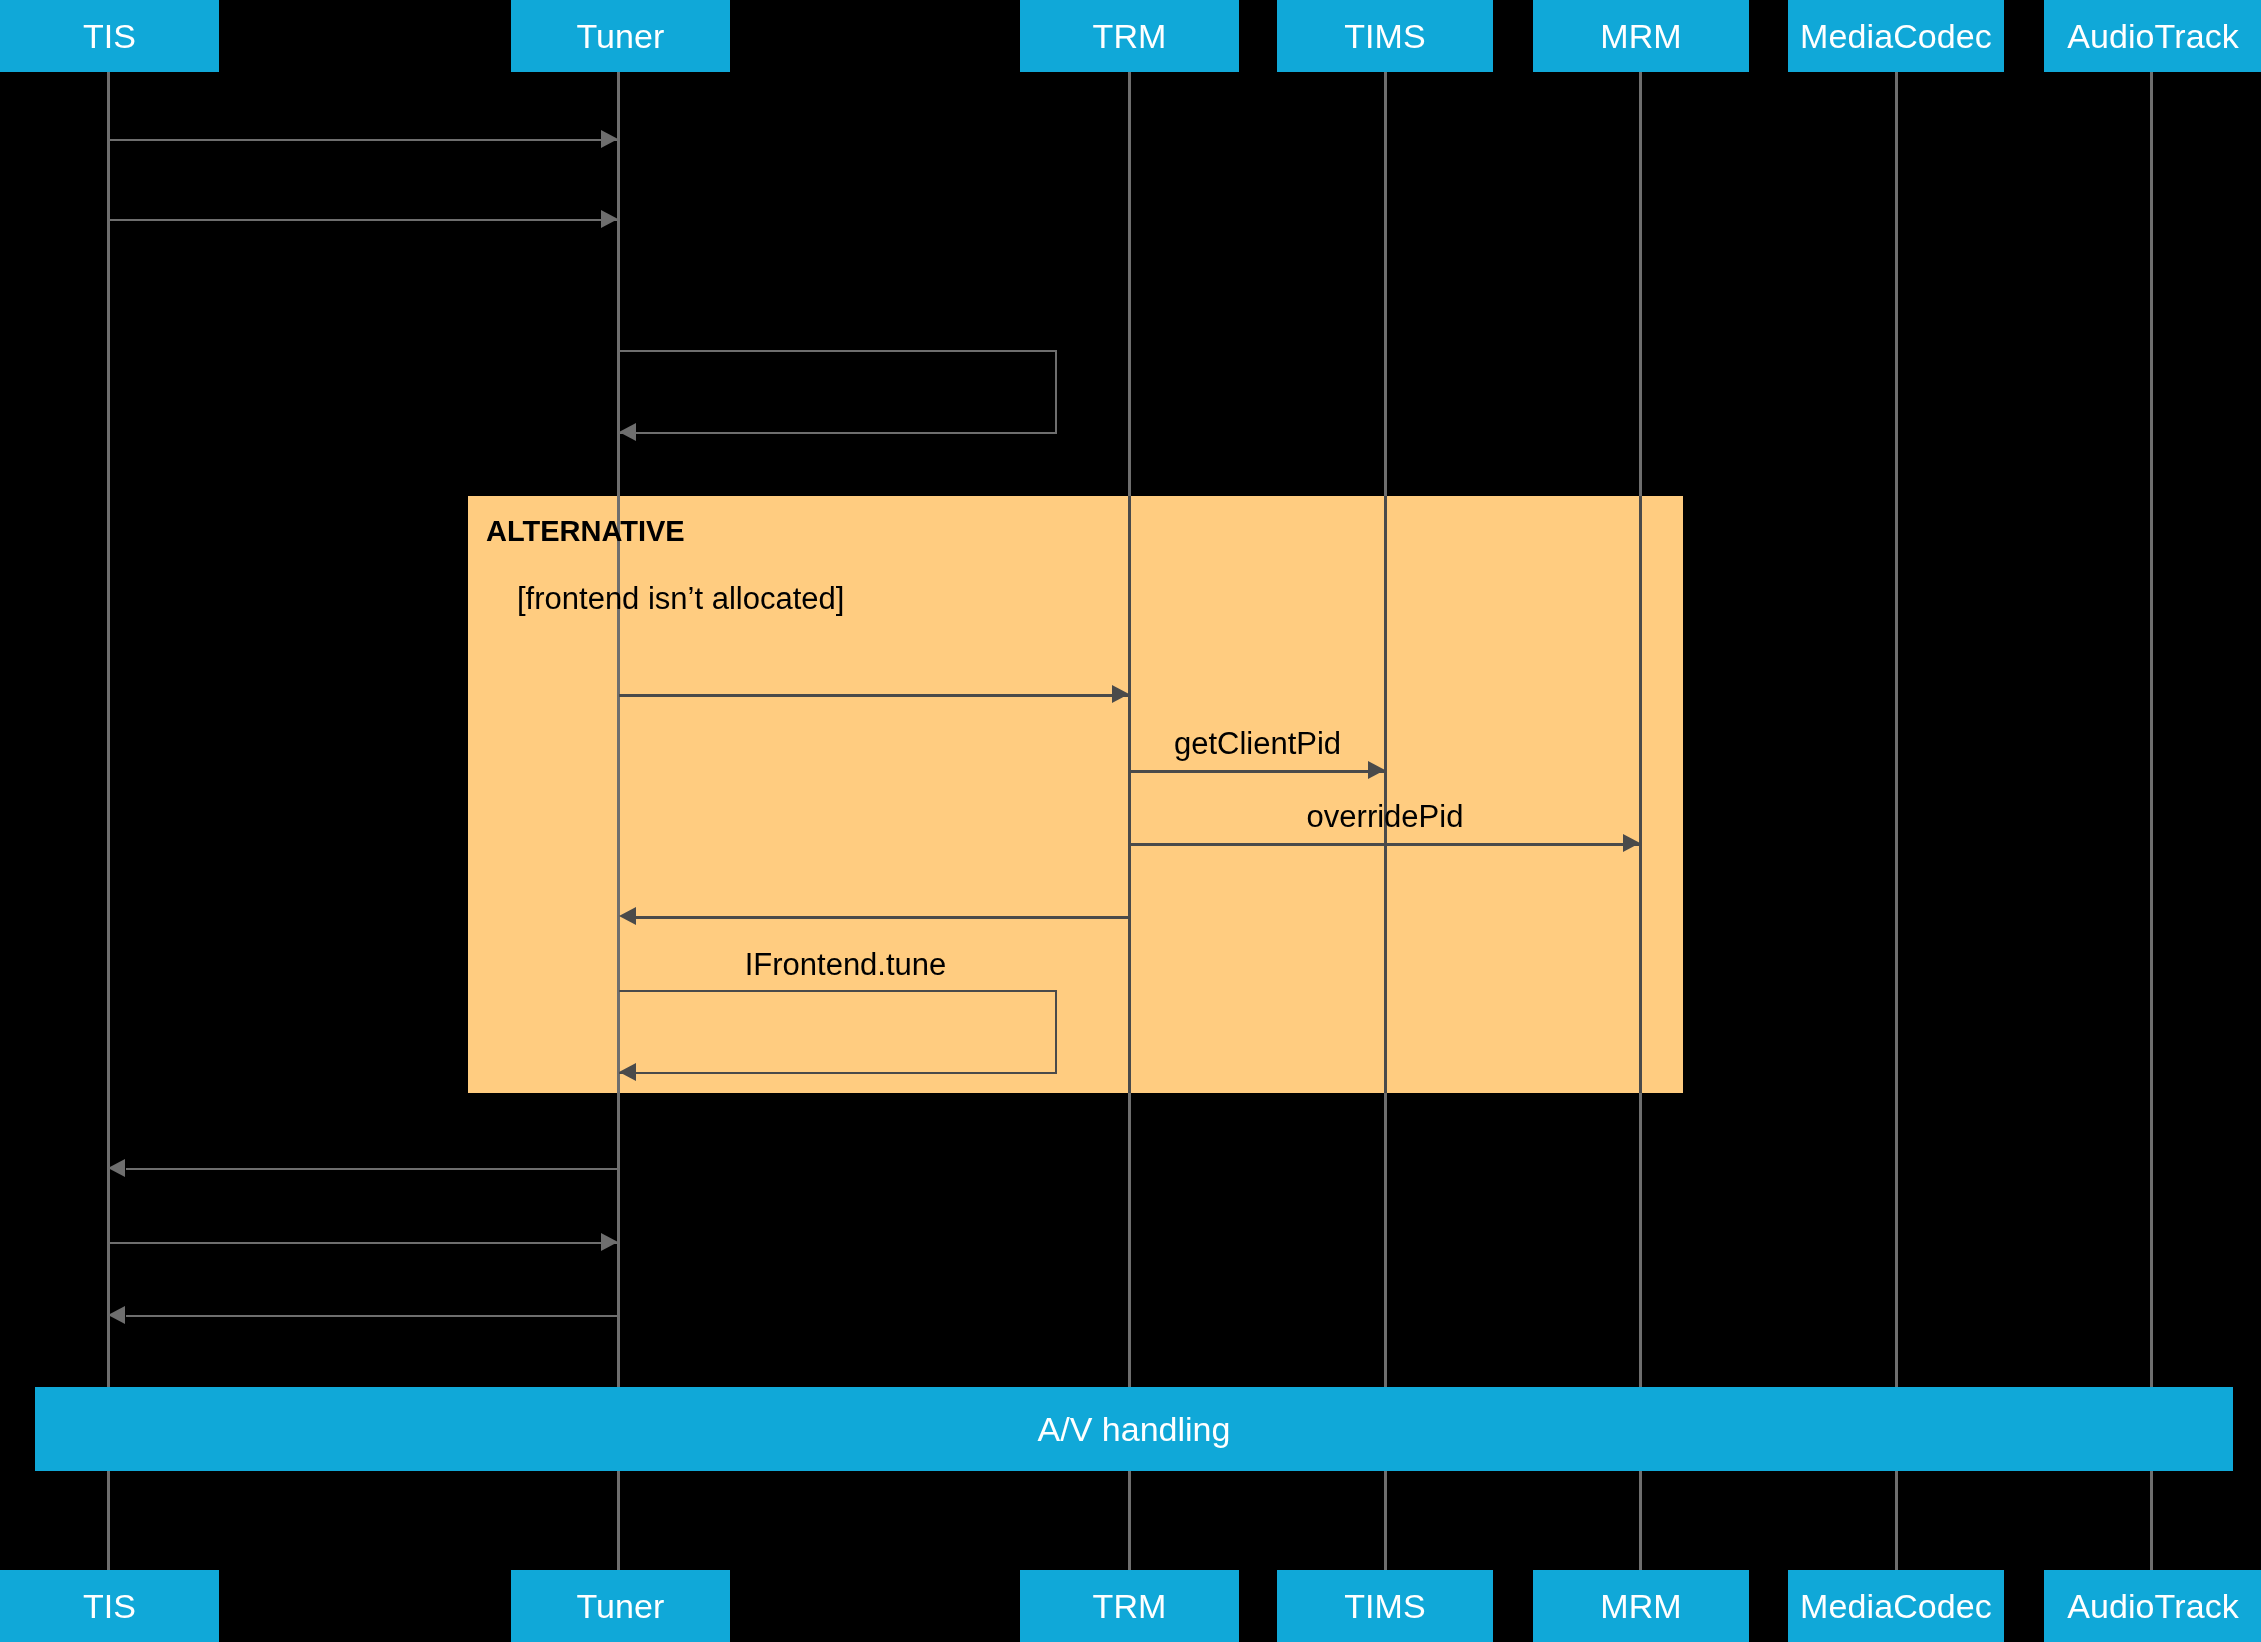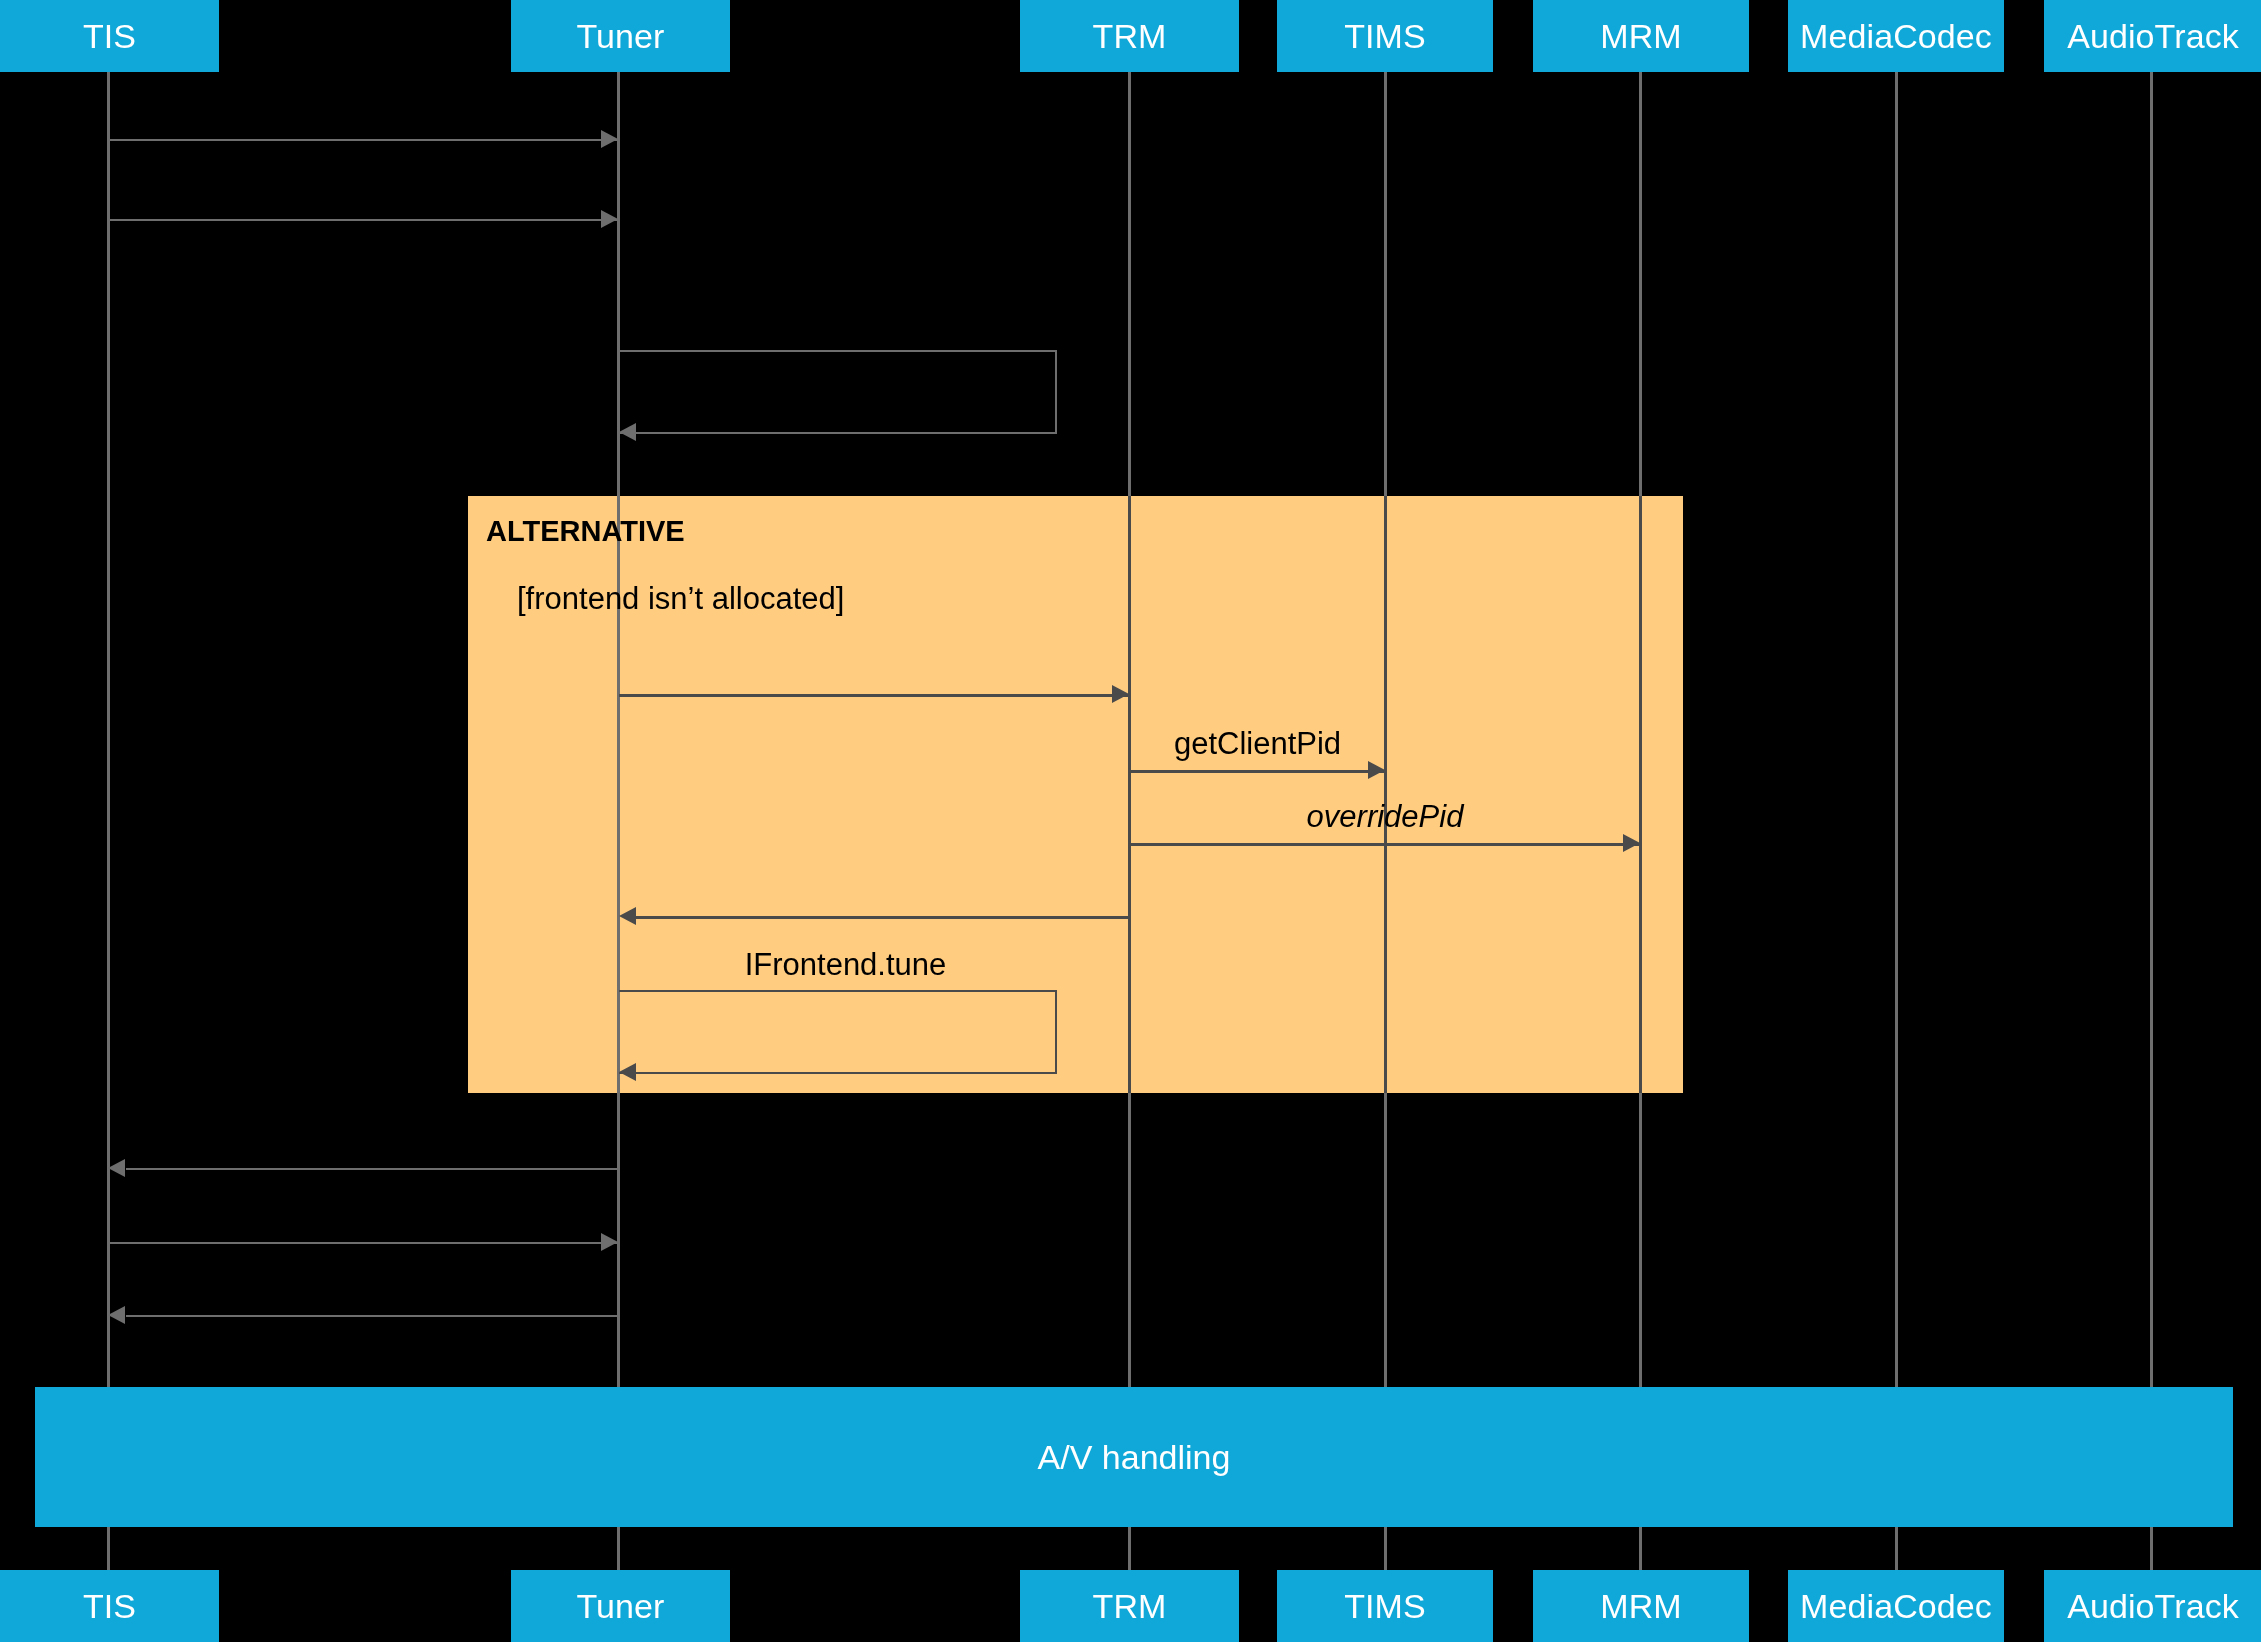--- a/index.html
+++ b/index.html
@@ -186,42 +186,42 @@
 
   <div class="msg-line" style="left:619px; top:694px; width:511px;"></div>
   <div class="arrowhead right" style="left:1112px; top:685px;"></div>
 
   <div class="msg-line" style="left:1130px; top:770px; width:255px;"></div>
   <div class="arrowhead right" style="left:1368px; top:761px;"></div>
   <div class="msg-label" style="left:1148px; top:726px; width:219px;">getClientPid</div>
 
   <div class="msg-line" style="left:1130px; top:843px; width:511px;"></div>
   <div class="arrowhead right" style="left:1623px; top:834px;"></div>
-  <div class="msg-label" style="left:1166px; top:799px; width:438px;font-style:italic;">overridePid</div>
+  <div class="msg-label" style="left:1166px; top:799px; width:438px;">overridePid</div>
 
   <div class="msg-line" style="left:636px; top:916px; width:493px;"></div>
   <div class="arrowhead left" style="left:619px; top:907px;"></div>
 
   <div class="selfloop" style="left:619px; top:990px; width:438px; height:84px;"></div>
   <div class="arrowhead left" style="left:619px; top:1063px;"></div>
   <div class="msg-label" style="left:634px; top:947px; width:423px;">IFrontend.tune</div>
 
   <div class="msg-line gray" style="left:126px; top:1168px; width:493px;"></div>
   <div class="arrowhead left gray" style="left:108px; top:1159px;"></div>
   <div class="msg-label" style="left:181px; top:1124px; width:365px;"></div>
 
   <div class="msg-line gray" style="left:108px; top:1242px; width:511px;"></div>
   <div class="arrowhead right gray" style="left:601px; top:1233px;"></div>
   <div class="msg-label" style="left:181px; top:1198px; width:365px;"></div>
 
   <div class="msg-line gray" style="left:126px; top:1315px; width:493px;"></div>
   <div class="arrowhead left gray" style="left:108px; top:1306px;"></div>
   <div class="msg-label" style="left:181px; top:1271px; width:365px;"></div>
 
-  <div class="ref-bar" style="left:35px; top:1387px; width:2198px; height:140px;">
+  <div class="ref-bar" style="left:35px; top:1387px; width:2198px; height:84px;">
     <span>A/V handling</span>
   </div>
 
   <div class="participant" style="left:0px;    top:1570px; width:219px;">
     <span>TIS</span>
   </div>
   <div class="participant" style="left:511px;  top:1570px; width:219px;">
     <span>Tuner</span>
   </div>
   <div class="participant" style="left:1020px; top:1570px; width:219px;">

